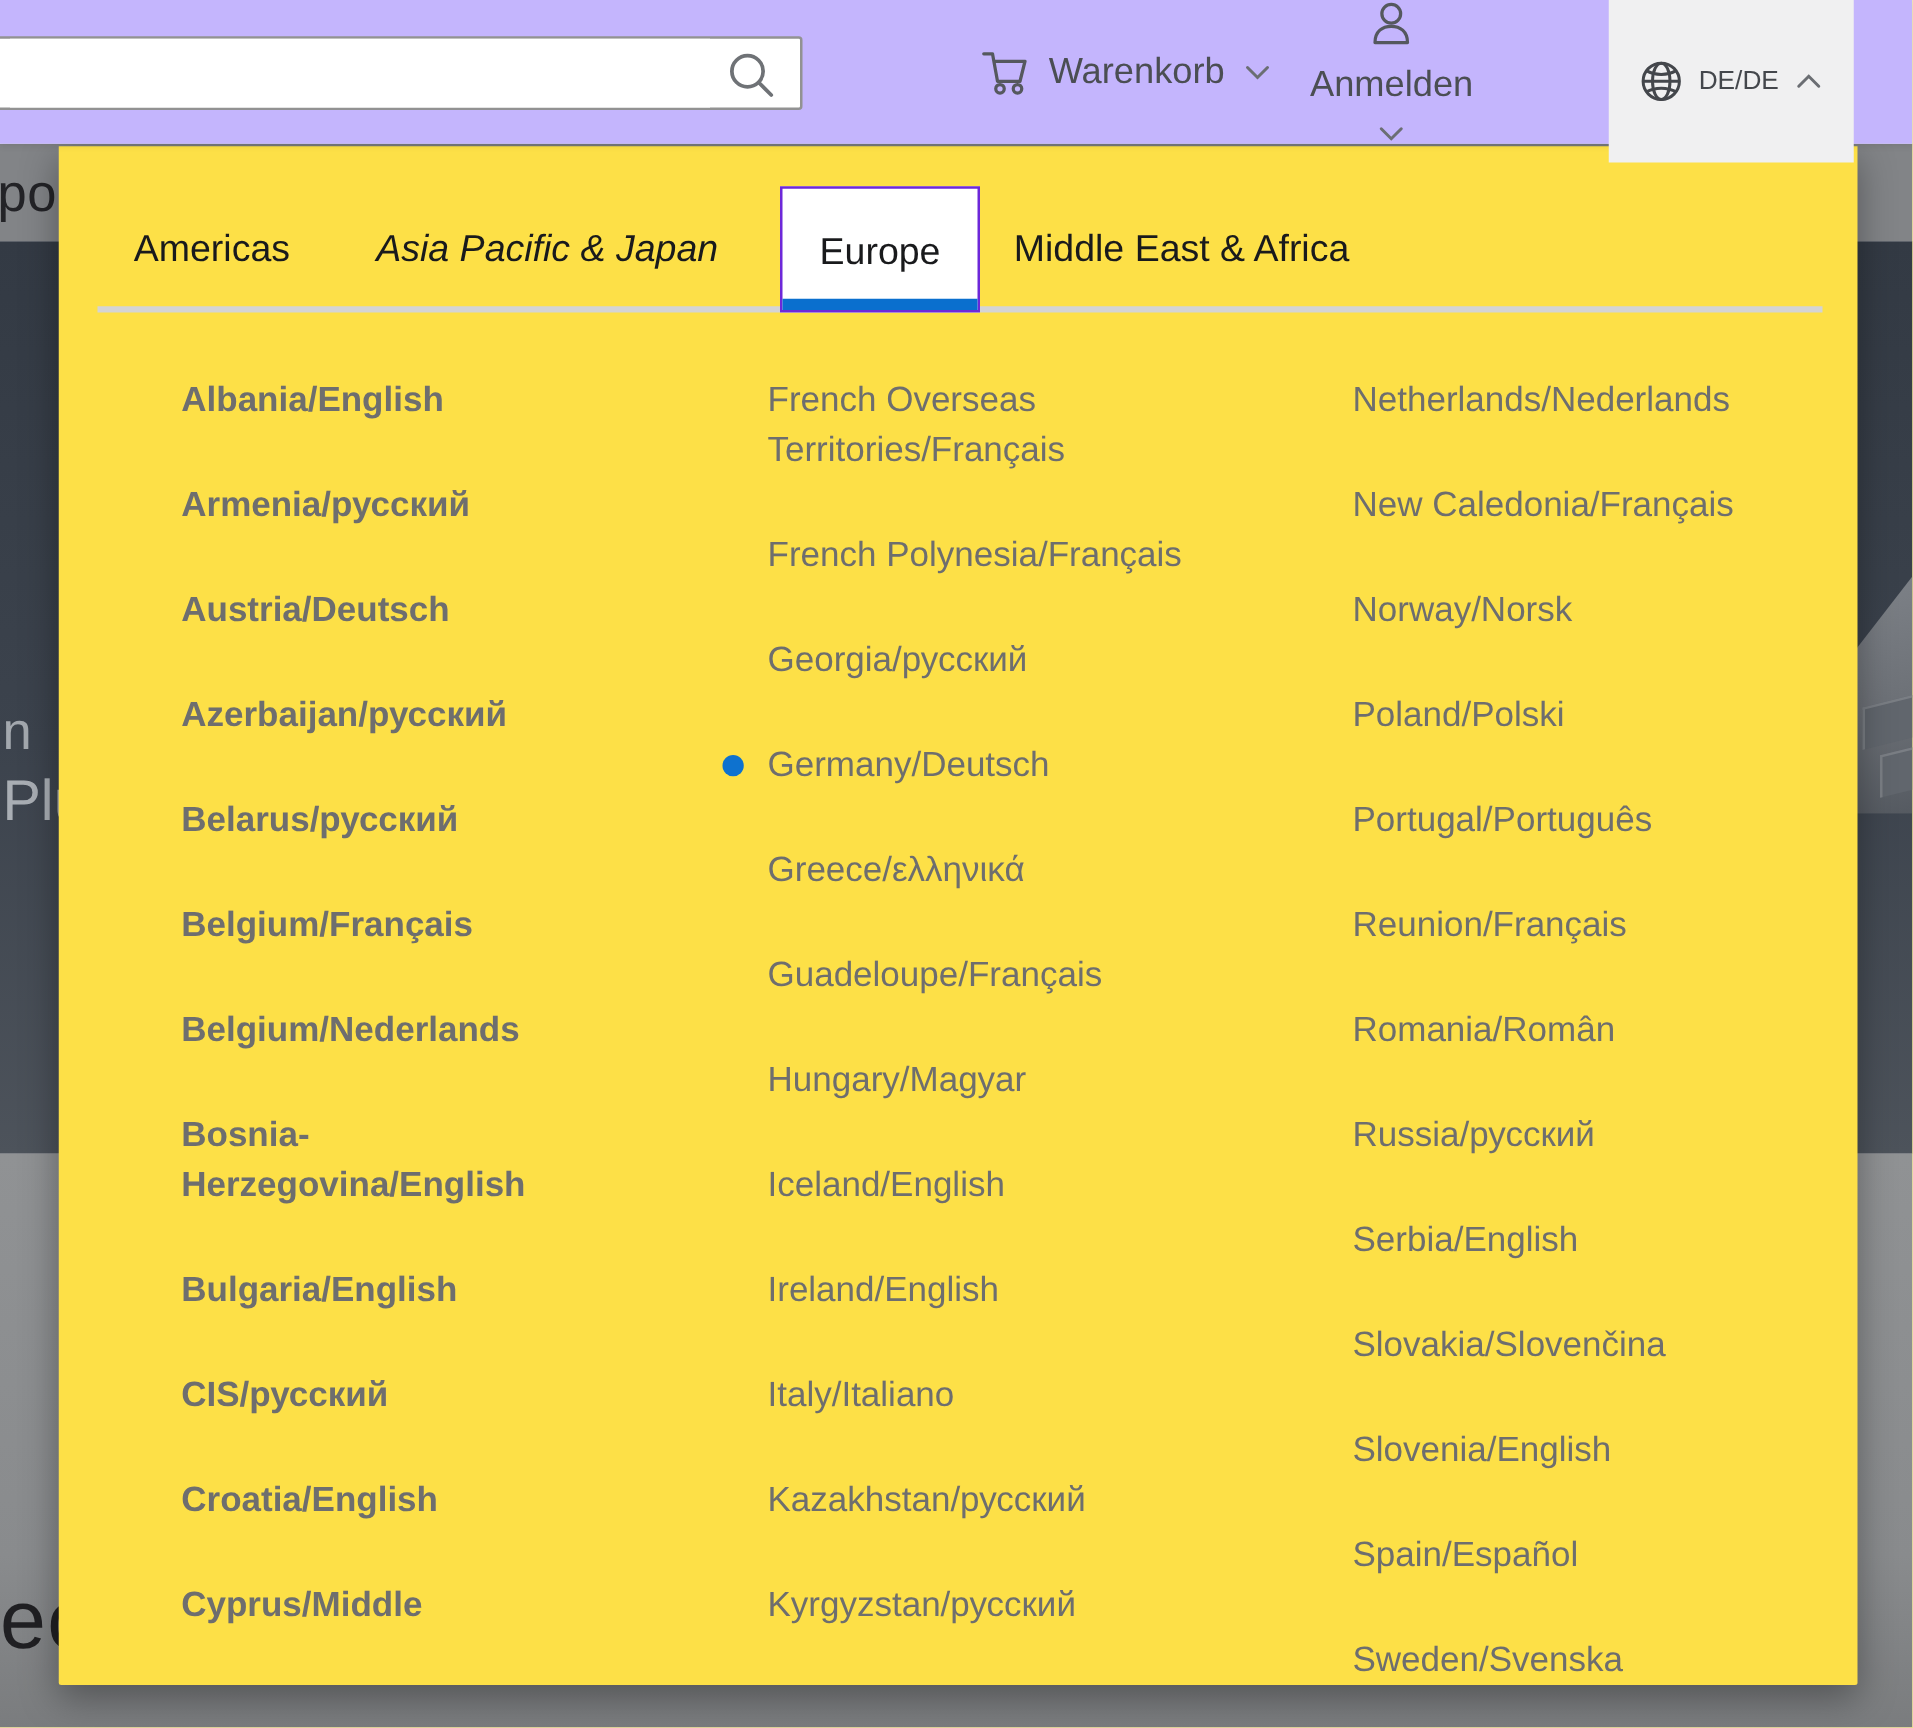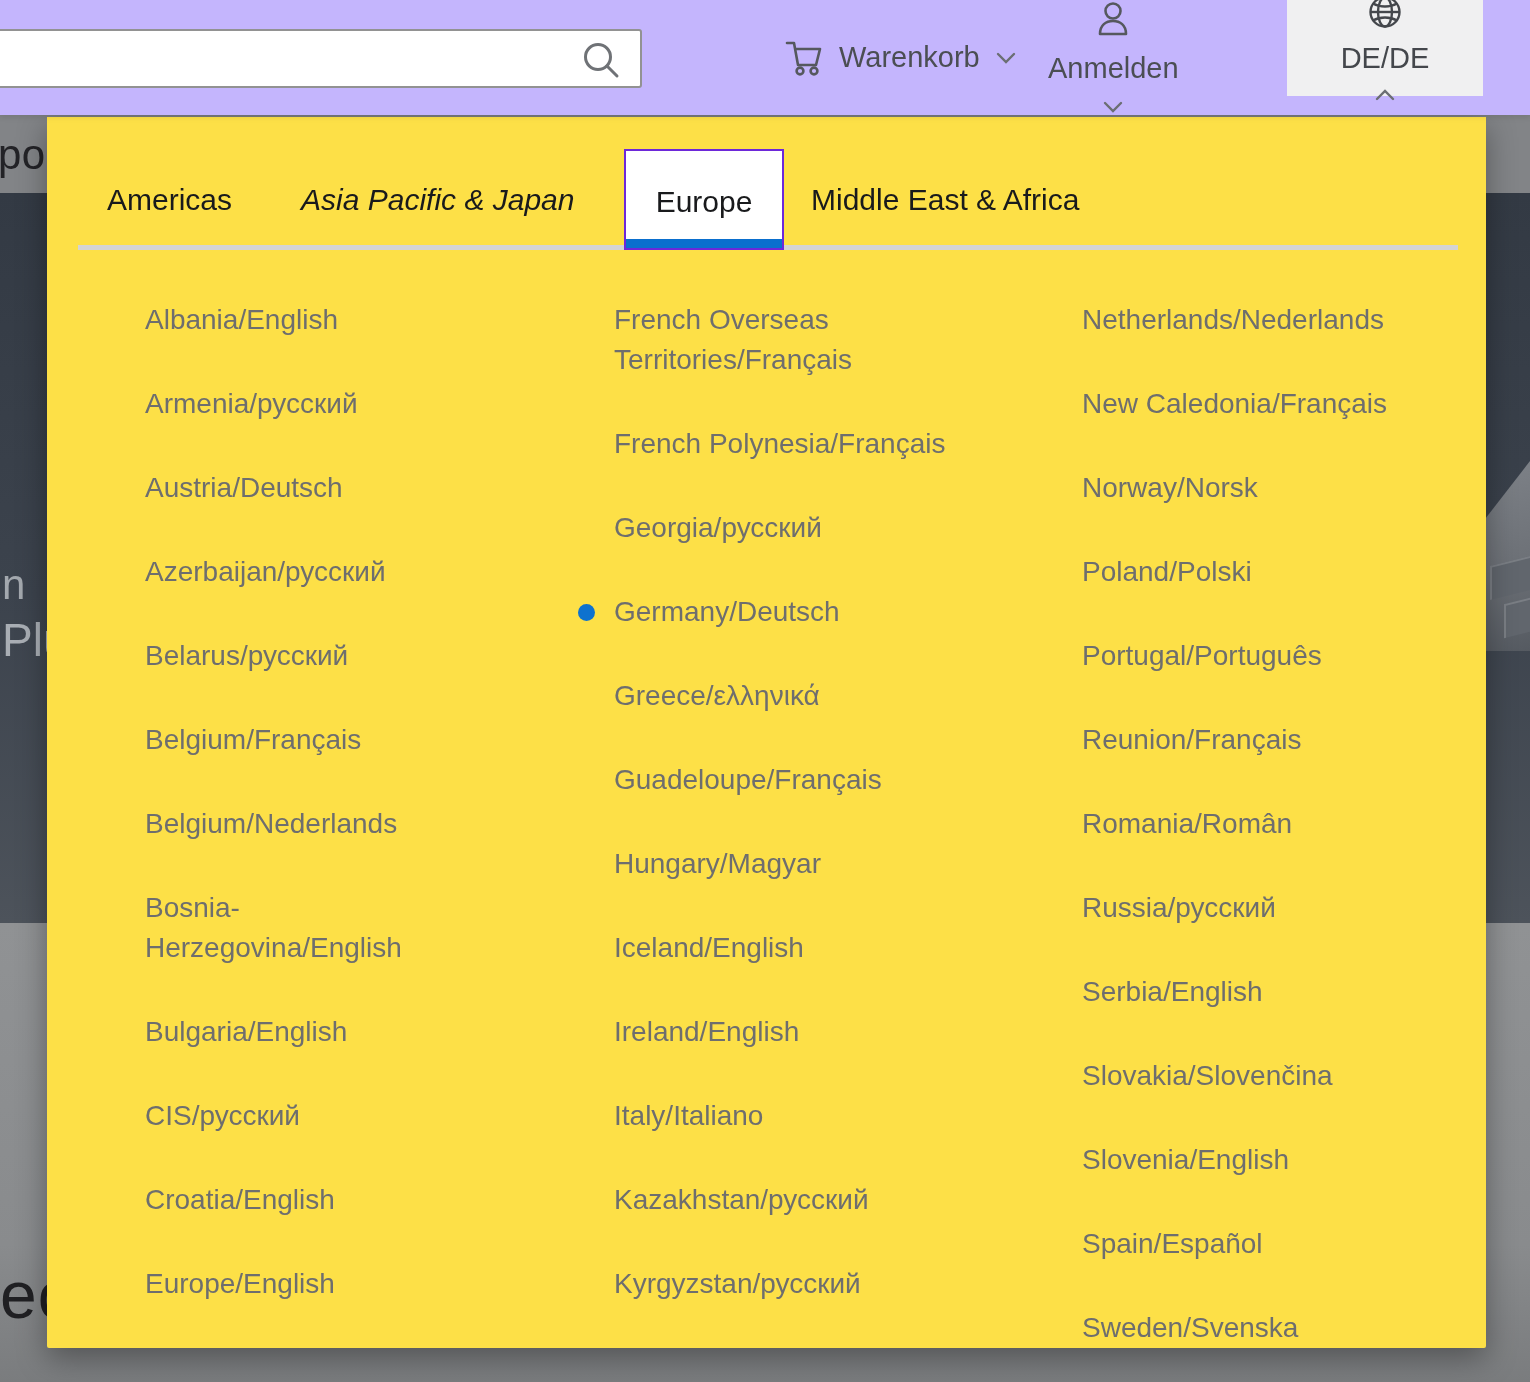--- a/index.html
+++ b/index.html
@@ -62,23 +62,23 @@
     font-family:"Liberation Sans", sans-serif;
   }
   .search-icon { position:absolute; right:18px; top:9px; }
   .action {
     position:absolute; top:0; height:115px; display:flex; align-items:center;
     gap:14px; color:#4b4e53; font-size:29px; cursor:pointer;
   }
   .action-cart   { left:785px; }
   .action-signin { left:1048px;flex-direction:column; }
   .locale-btn {
-    position:absolute; left:1287px; top:0; width:196px; height:96px;
+    position:absolute; left:1287px; top:0; width:196px; height:130px;
     background:#f0f0f1; display:flex; align-items:center; justify-content:center;
-    gap:12px; color:#44474c; font-size:29px; cursor:pointer;flex-direction:column;
+    gap:12px; color:#44474c; font-size:21px; cursor:pointer;
   }
 
   
   .panel {
     position:absolute; left:47px; top:117px; width:1439px; height:1231px;
     background:#fde047; z-index:2; border-radius:0 0 2px 2px;
     box-shadow:0 10px 30px rgba(0,0,0,.35);
   }
   .tabs-sep {
     position:absolute; left:31px; right:28px; top:128px; height:5px;
@@ -94,21 +94,21 @@
   .tab-active {
     left:577px; width:160px; text-align:center;
     border:2px solid #6d28d9; background:#fff;
   }
   .tab-active::after {
     content:""; position:absolute; left:0; right:0; bottom:0; height:9px;
     background:#0a6fce;
   }
 
   .col { position:absolute; top:183px; }
-  .col-0 { left:98px;  width:330px; }
+  .col-0 { left:98px;  width:330px;font-weight:bold; }
   .col-1 { left:567px; width:360px; }
   .col-2 { left:1035px; width:380px; }
   .locale-item {
     position:relative; display:block; margin-bottom:44px;
     font-size:28px; line-height:40px; color:#6e6e6e;
     white-space:pre-line; text-decoration:none; cursor:pointer;
   }
   .dot {
     position:absolute; left:-36px; top:12px; width:17px; height:17px;
     border-radius:50%; background:#0e72cf;
@@ -210,21 +210,21 @@
         <a class="locale-item">Austria/Deutsch</a>
         <a class="locale-item">Azerbaijan/русский</a>
         <a class="locale-item">Belarus/русский</a>
         <a class="locale-item">Belgium/Français</a>
         <a class="locale-item">Belgium/Nederlands</a>
         <a class="locale-item">Bosnia-
 Herzegovina/English</a>
         <a class="locale-item">Bulgaria/English</a>
         <a class="locale-item">CIS/русский</a>
         <a class="locale-item">Croatia/English</a>
-        <a class="locale-item">Europe/English</a>
+        <a class="locale-item">Cyprus/Middle</a>
       </div>
       <div class="col col-1">
         <a class="locale-item">French Overseas
 Territories/Français</a>
         <a class="locale-item">French Polynesia/Français</a>
         <a class="locale-item">Georgia/русский</a>
         <a class="locale-item">Germany/Deutsch<span class="dot"></span></a>
         <a class="locale-item">Greece/ελληνικά</a>
         <a class="locale-item">Guadeloupe/Français</a>
         <a class="locale-item">Hungary/Magyar</a>

